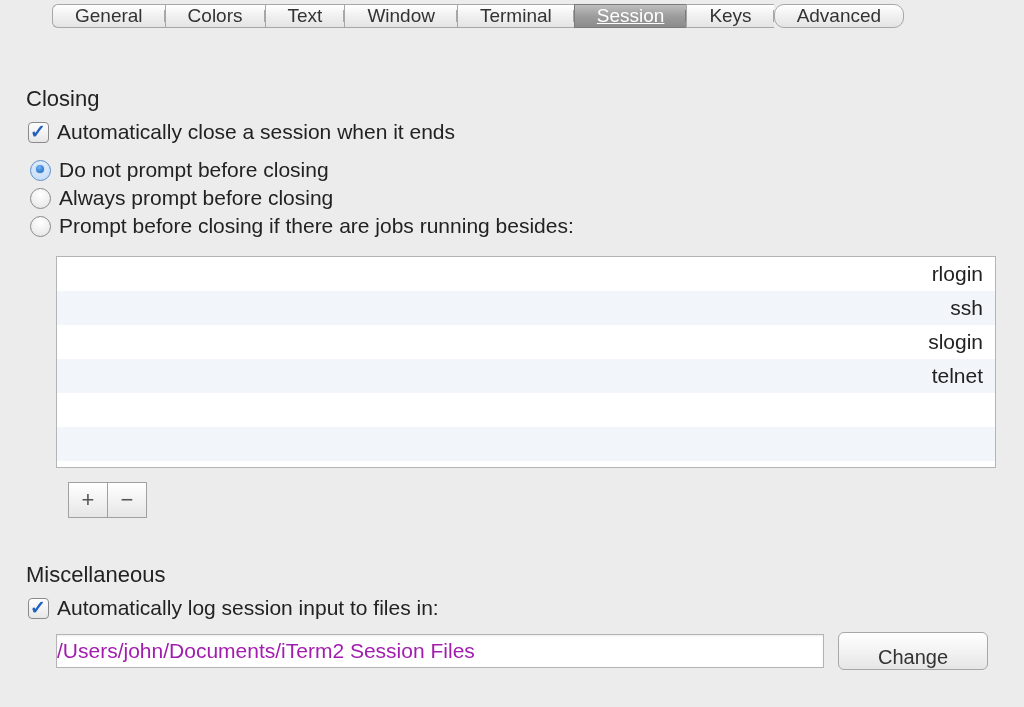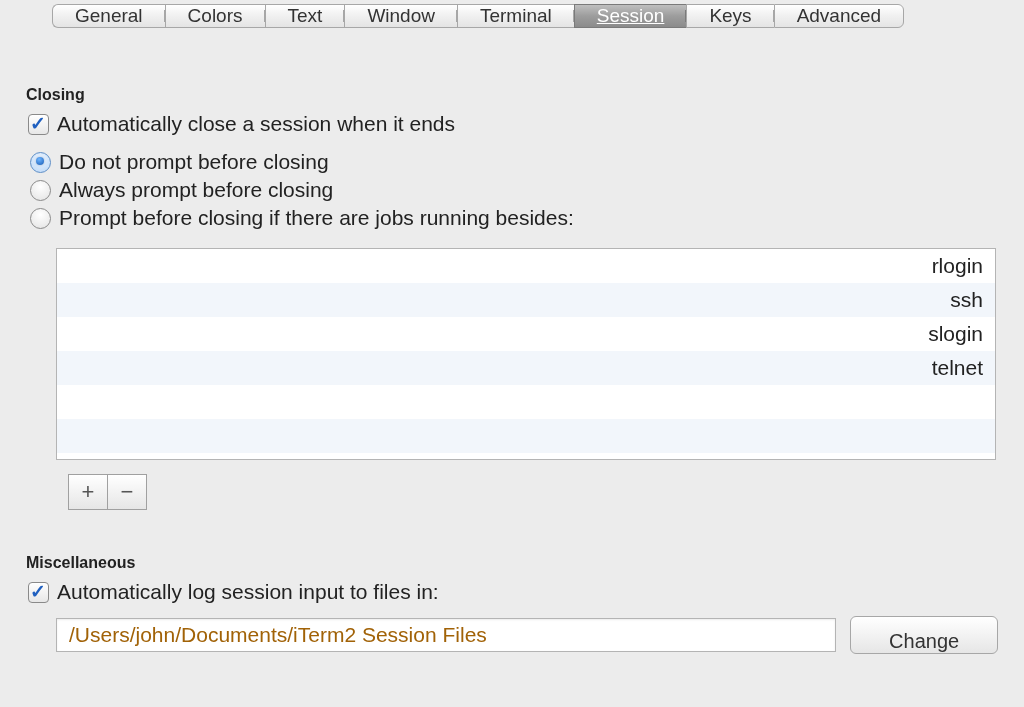--- a/index.html
+++ b/index.html
@@ -36,20 +36,21 @@
     cursor: default;
   }
   .tab:first-child {
     border-top-left-radius: 6px;
     border-bottom-left-radius: 6px;
   }
   .tab:last-child {
     border-right: 1px solid #a7a7a7;
     border-top-right-radius: 6px;
     border-bottom-right-radius: 6px;
+    border-radius: 10px;
   }
   .tab.active {
     background: linear-gradient(to bottom, #bfbfbf 0%, #9d9d9d 50%, #8b8b8b 100%);
     color: #fff;
     border-color: #7a7a7a;
     text-decoration: underline;
   }
   
   .tab:not(:last-child)::after {
     content: "";
@@ -60,22 +61,22 @@
     width: 1px;
     background: #a7a7a7;
   }
   .tab.active::after { background: #7a7a7a; }
 
   
   .content {
     padding: 24px 26px 0 26px;
   }
   .section-title {
-    font-weight: bold;
-    font-size: 16px;
+    font-weight: normal;
+    font-size: 22px;
     margin: 16px 0 8px 0;
   }
 
   
   .check-row, .radio-row {
     display: flex;
     align-items: center;
     gap: 8px;
     margin: 4px 0 4px 2px;
     font-size: 21px;
@@ -176,24 +177,24 @@
     display: flex;
     align-items: center;
     gap: 14px;
     margin: 12px 0 0 30px;
   }
   .path-input {
     width: 766px;
     height: 32px;
     border: 1px solid #b4b4b4;
     background: #fff;
-    padding: 0 12px;
+    padding: 0 0;
     font-size: 21px;
     font-family: inherit;
-    color: #a16207;
+    color: #a21caf;
     box-shadow: inset 0 1px 2px rgba(0,0,0,0.08);
   }
   .change-btn {
     width: 148px;
     height: 36px;
     border: 1px solid #a7a7a7;
     border-radius: 6px;
     background: linear-gradient(to bottom, #ffffff, #e6e6e6);
     font-size: 20px;
     color: #333;

